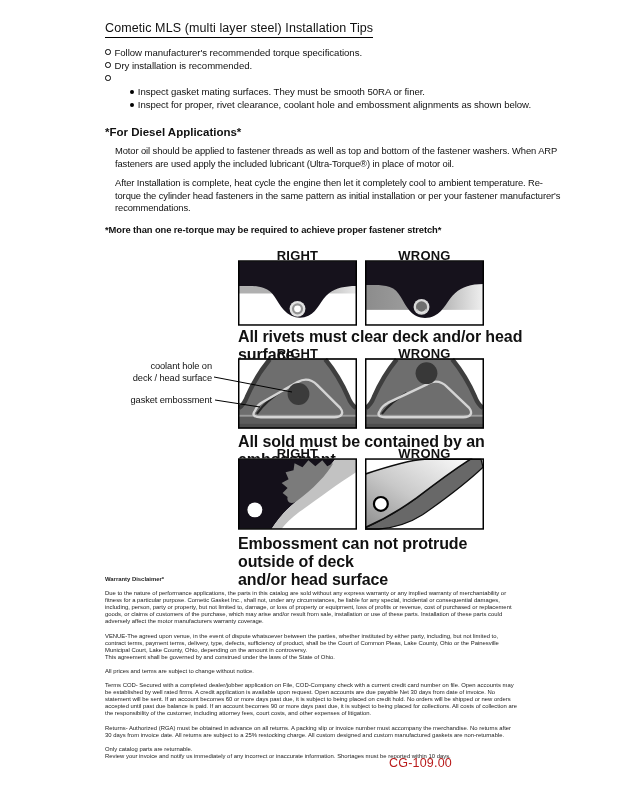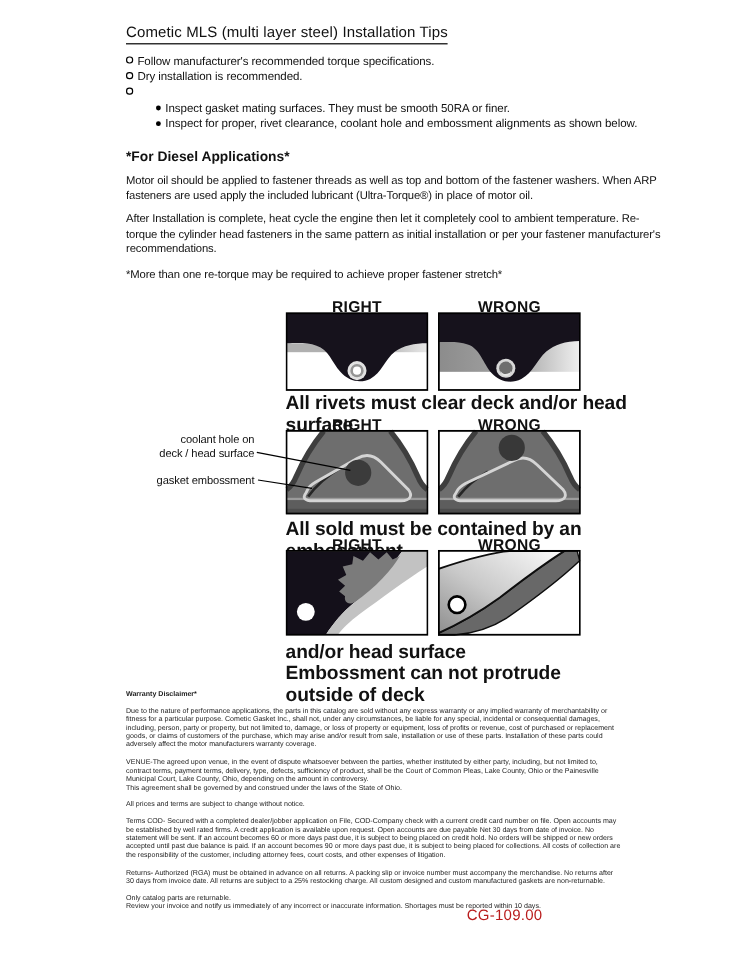--- a/index.html
+++ b/index.html
@@ -10,22 +10,22 @@
   .title{display:inline-block;font-size:12.5px;font-weight:normal;letter-spacing:0.1px;
          border-bottom:1.6px solid #000;padding-bottom:2px;margin:0 0 8px 0;}
   .tip{font-size:9.6px;line-height:13px;letter-spacing:-0.05px;}
   .tip .txt{vertical-align:baseline;}
   .o-dot{display:inline-block;width:3.5px;height:3.5px;border:1px solid #000;border-radius:50%;
          margin-right:4px;position:relative;top:-1.5px;}
   .tip.sub{padding-left:25px;}
   .f-dot{display:inline-block;width:3.8px;height:3.8px;background:#000;border-radius:50%;
          margin-right:4px;position:relative;top:-1.5px;}
   .diesel-h{font-size:11.5px;font-weight:bold;margin:15px 0 0 0;}
-  .para{font-size:9.4px;line-height:12.6px;letter-spacing:-0.1px;margin:7px 0 0 0;width:448px;}
-  .note{font-size:9.4px;letter-spacing:-0.1px;margin:9px 0 0 0;}
+  .para{font-size:9.4px;line-height:12.6px;letter-spacing:-0.1px;margin:7px 0 0 10px;width:448px;}
+  .note{font-size:9.4px;letter-spacing:-0.1px;margin:9px 0 0 0;font-weight:bold;}
   
   .diagrams{position:absolute;left:0;top:244px;width:526px;height:330px;}
   .dg-label{position:absolute;width:119px;text-align:center;font-size:13px;font-weight:bold;letter-spacing:0.2px;}
   .dg-box{position:absolute;width:119px;}
   .dg-box svg{display:block;}
   .dg-caption{position:absolute;left:238px;font-size:16px;font-weight:bold;letter-spacing:-0.1px;}
   .side-label{position:absolute;left:100px;width:112px;text-align:right;font-size:9.3px;line-height:12px;letter-spacing:-0.1px;}
   .leader-lines{position:absolute;left:0;top:0;width:618px;height:330px;pointer-events:none;}
   
   .disclaimer{position:absolute;left:105px;top:576px;width:414px;font-size:5.9px;line-height:7.1px;color:#1c1c1c;}
@@ -174,22 +174,22 @@
               <stop offset="1" stop-color="#fbfbfb"></stop>
         </linearGradient>
           </defs>
         <path d="M106,1 L117,1 L119,9 C100,27 78,43 58,57 C44,66 30,70 14,71.5 L0,71.5 L0,70 C16,63 34,53 52,40 C70,26 89,12 106,1 Z" fill="#686868" stroke="#0e0e0e" stroke-width="1.2"></path>
         <path d="M0,16 C24,8 44,2 60,1 L106,1 C89,12 70,26 52,40 C34,53 16,63 0,70 Z" fill="url(#g3w)" stroke="#0e0e0e" stroke-width="1.6"></path>
         <circle cx="16" cy="46" r="7" fill="#ffffff" stroke="#000" stroke-width="2.2"></circle>
         <rect x="0.75" y="0.75" width="118.5" height="70.5" fill="none" stroke="#000" stroke-width="1.5"></rect>
       </svg>
     </div>
     <div class="dg-caption" style="top:291px;">
+      <div>Embossment can not protrude outside of deck</div>
       <div>and/or head surface</div>
-      <div>Embossment can not protrude outside of deck</div>
     </div>
 
     <svg class="leader-lines" viewBox="0 0 618 330">
       <line x1="214" y1="133" x2="292" y2="148" stroke="#000" stroke-width="1"></line>
       <line x1="215" y1="156" x2="260" y2="163" stroke="#000" stroke-width="1"></line>
     </svg>
   </div>
 
   <div class="disclaimer">
     <div class="d-head">Warranty Disclaimer*</div>

